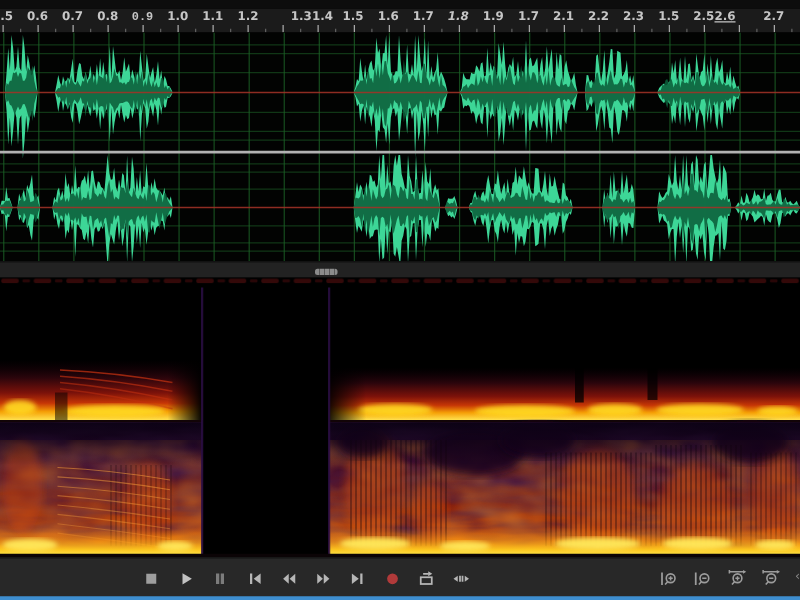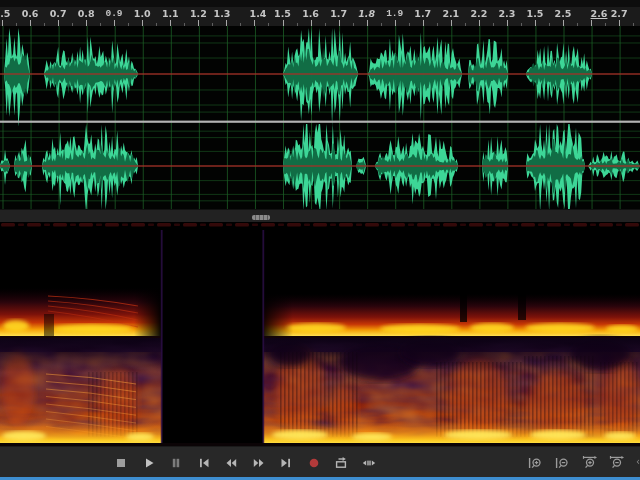--- a/index.html
+++ b/index.html
@@ -58,60 +58,60 @@
       <div class="tick-minor" style="left: 128.225px;"></div>
       <div class="tlabel" style="left: 142.25px;">1.0</div>
       <div class="tick-major" style="left: 142.25px;"></div>
       <div class="tick-minor" style="left: 156.275px;"></div>
       <div class="tlabel" style="left: 170.3px;">1.1</div>
       <div class="tick-major" style="left: 170.3px;"></div>
       <div class="tick-minor" style="left: 184.325px;"></div>
       <div class="tlabel" style="left: 198.35px;">1.2</div>
       <div class="tick-major" style="left: 198.35px;"></div>
       <div class="tick-minor" style="left: 212.375px;"></div>
-      <div class="tlabel" style="left: 222px;">1.3</div>
+      <div class="tlabel" style="left: 241px;">1.3</div>
       <div class="tick-major" style="left: 226.4px;"></div>
       <div class="tick-minor" style="left: 240.425px;"></div>
       <div class="tlabel" style="left: 258px;">1.4</div>
       <div class="tick-major" style="left: 254.45px;"></div>
       <div class="tick-minor" style="left: 268.475px;"></div>
       <div class="tlabel" style="left: 282.5px;">1.5</div>
       <div class="tick-major" style="left: 282.5px;"></div>
       <div class="tick-minor" style="left: 296.525px;"></div>
       <div class="tlabel" style="left: 310.55px;">1.6</div>
       <div class="tick-major" style="left: 310.55px;"></div>
       <div class="tick-minor" style="left: 324.575px;"></div>
       <div class="tlabel" style="left: 338.6px;">1.7</div>
       <div class="tick-major" style="left: 338.6px;"></div>
       <div class="tick-minor" style="left: 352.625px;"></div>
       <div class="tlabel" style="left: 366.65px; font-style: italic;">1.8</div>
       <div class="tick-major" style="left: 366.65px;"></div>
       <div class="tick-minor" style="left: 380.675px;"></div>
-      <div class="tlabel" style="left: 394.7px; font-family: Liberation Mono, monospace;">1.9</div>
+      <div class="tlabel" style="left: 394.7px;">1.9</div>
       <div class="tick-major" style="left: 394.7px;"></div>
       <div class="tick-minor" style="left: 408.725px;"></div>
       <div class="tlabel" style="left: 422.75px;">1.7</div>
       <div class="tick-major" style="left: 422.75px;"></div>
       <div class="tick-minor" style="left: 436.775px;"></div>
       <div class="tlabel" style="left: 450.8px;">2.1</div>
       <div class="tick-major" style="left: 450.8px;"></div>
       <div class="tick-minor" style="left: 464.825px;"></div>
       <div class="tlabel" style="left: 478.85px;">2.2</div>
       <div class="tick-major" style="left: 478.85px;"></div>
       <div class="tick-minor" style="left: 492.875px;"></div>
       <div class="tlabel" style="left: 506.9px;">2.3</div>
       <div class="tick-major" style="left: 506.9px;"></div>
       <div class="tick-minor" style="left: 520.925px;"></div>
       <div class="tlabel" style="left: 534.95px;">1.5</div>
       <div class="tick-major" style="left: 534.95px;"></div>
       <div class="tick-minor" style="left: 548.975px;"></div>
       <div class="tlabel" style="left: 563px;">2.5</div>
       <div class="tick-major" style="left: 563px;"></div>
       <div class="tick-minor" style="left: 577.025px;"></div>
-      <div class="tlabel" style="left: 599px; text-decoration: underline;">2.6</div>
+      <div class="tlabel" style="left: 580px; text-decoration: underline;">2.6</div>
       <div class="tick-major" style="left: 591.05px;"></div>
       <div class="tick-minor" style="left: 605.075px;"></div>
       <div class="tlabel" style="left: 619.1px;">2.7</div>
       <div class="tick-major" style="left: 619.1px;"></div>
       <div class="tick-minor" style="left: 633.125px;"></div>
     </div>
 
   <div class="wavewrap">
     <svg id="wavesvg" width="640" height="183">
         <rect x="0" y="0" width="640" height="183" fill="#020302"></rect>

